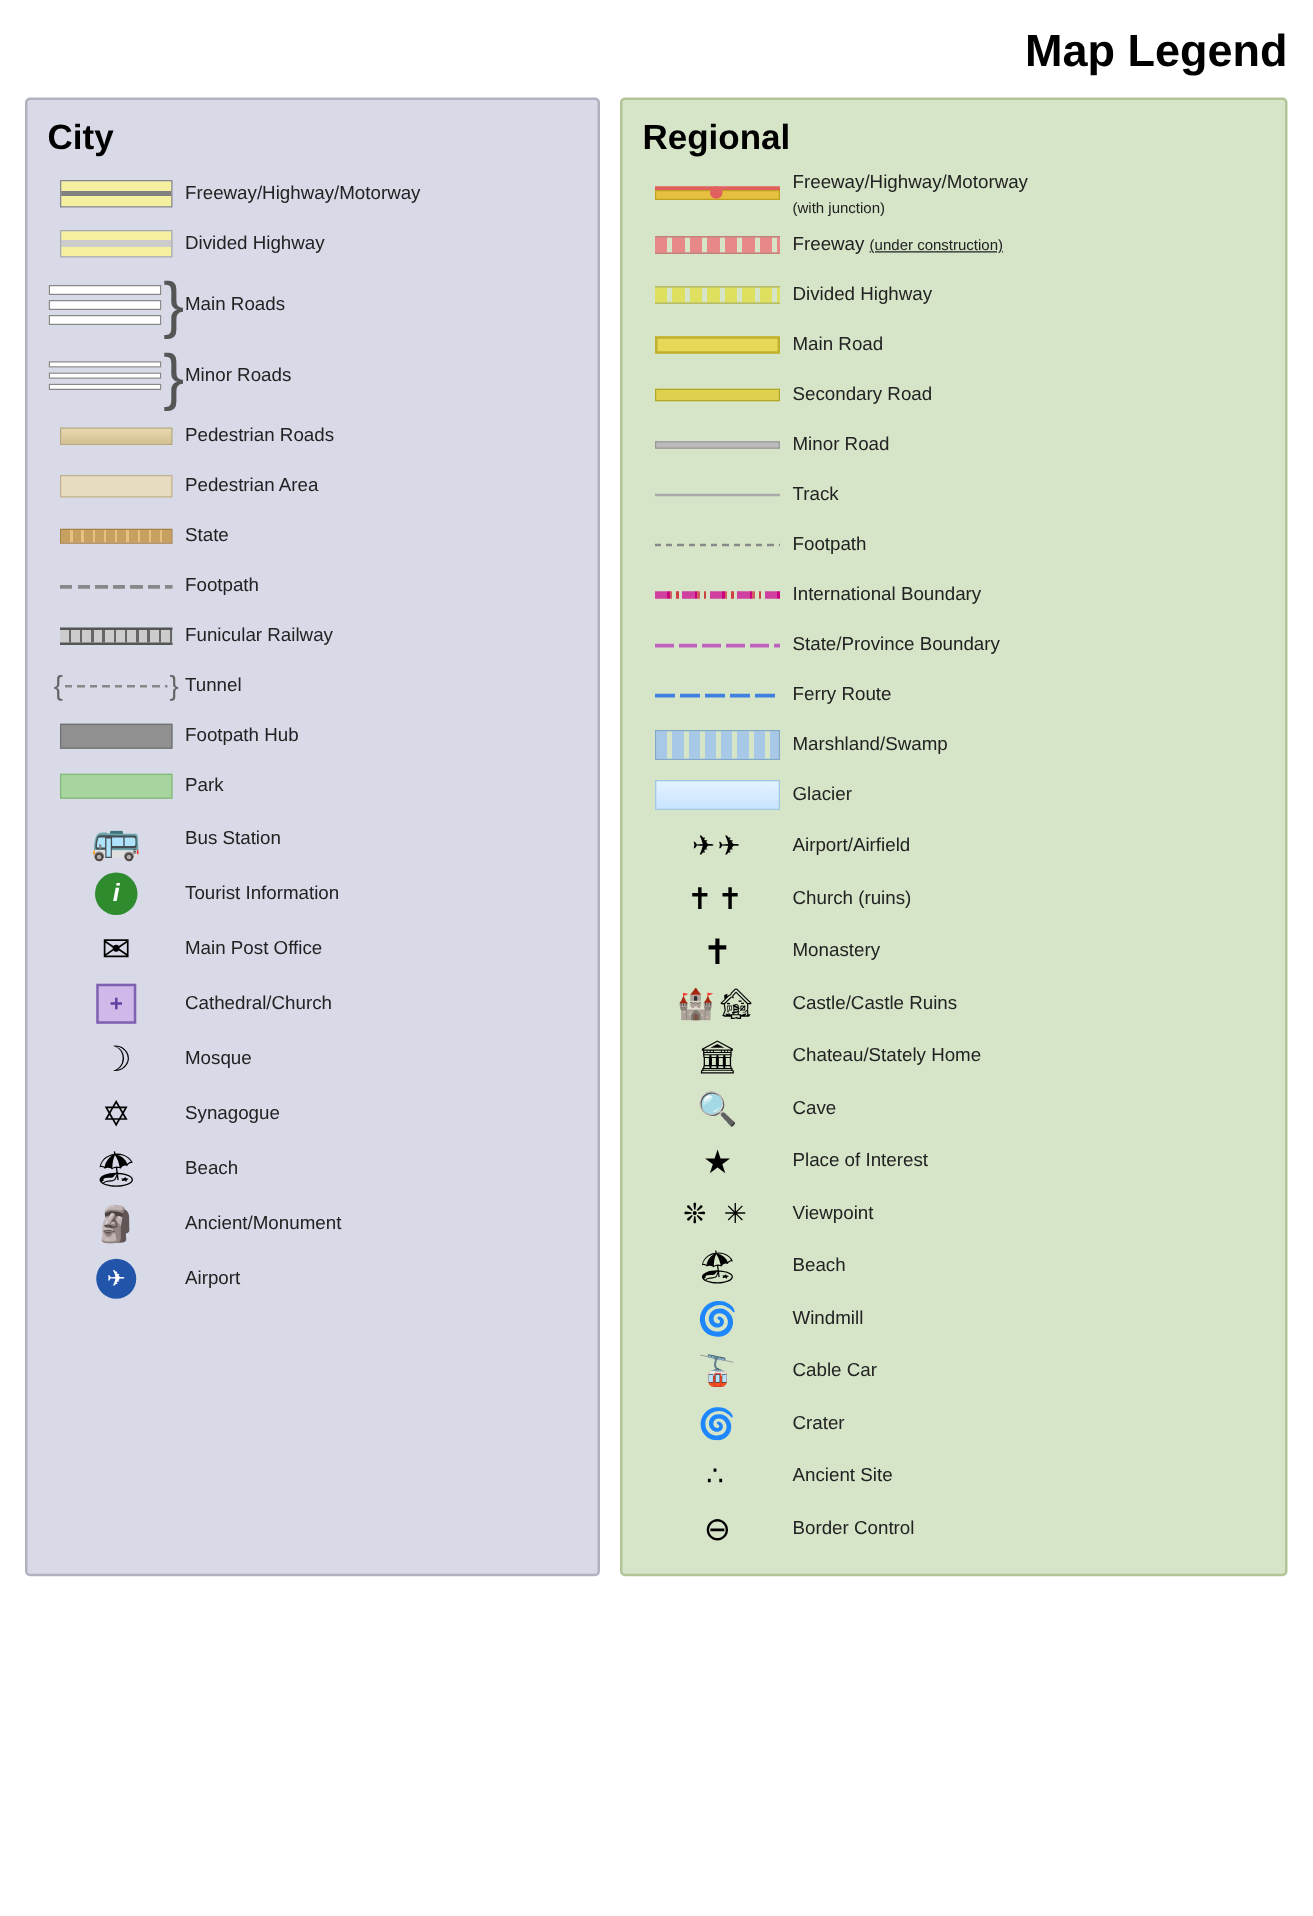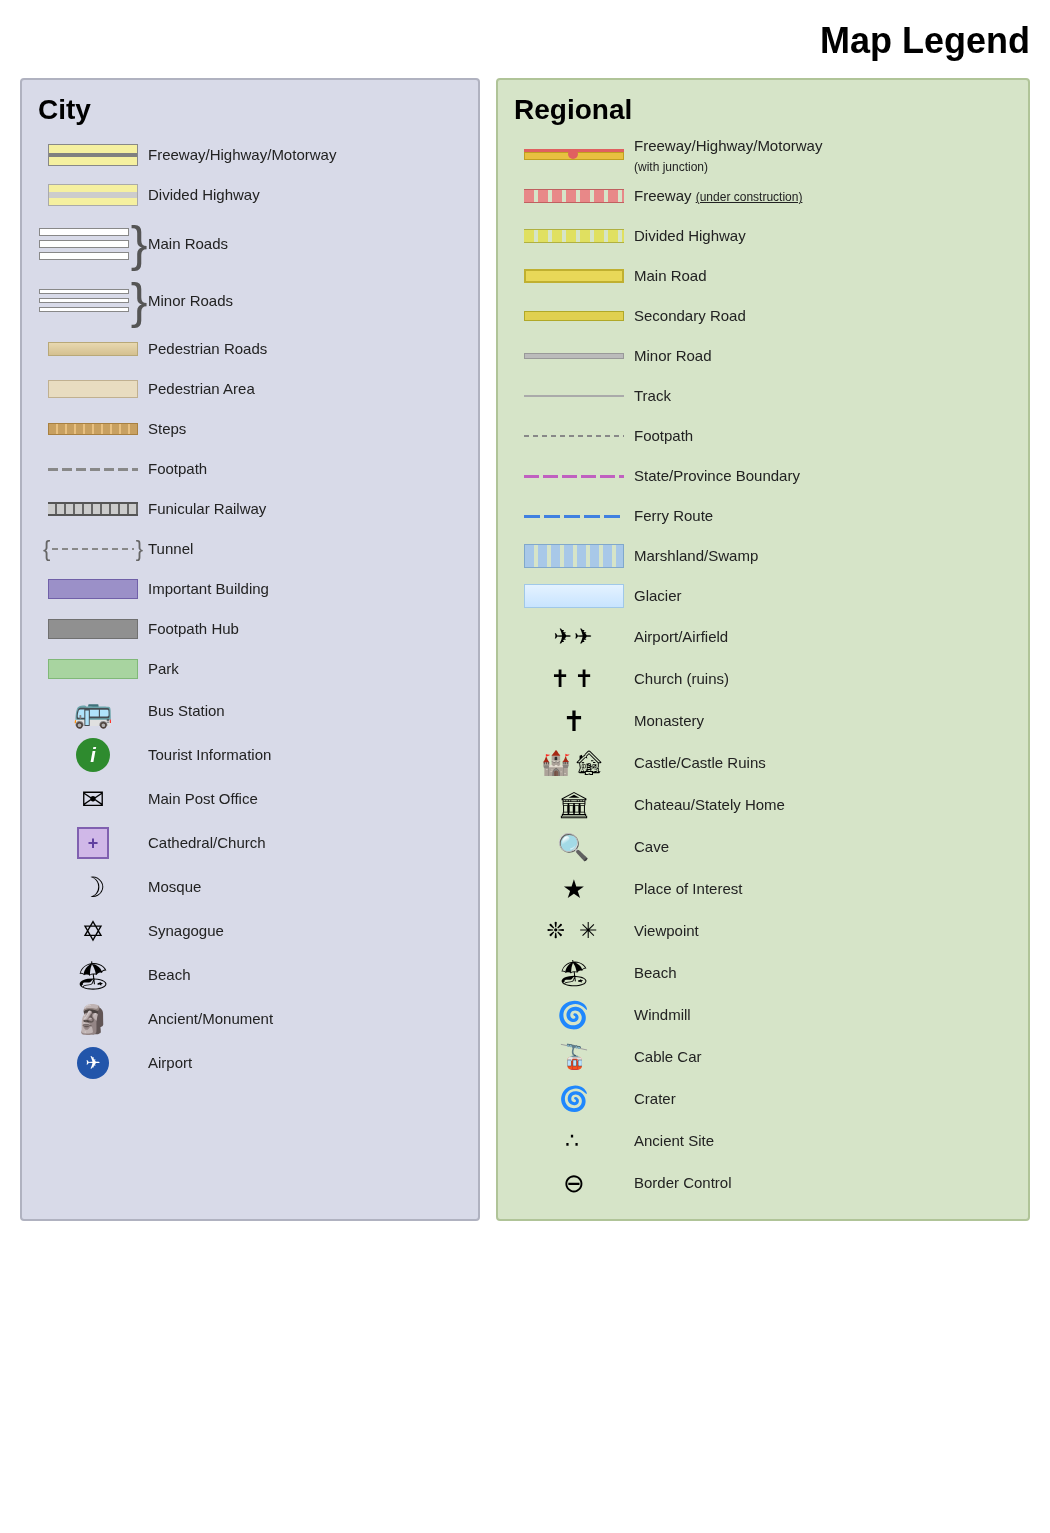--- a/index.html
+++ b/index.html
@@ -217,21 +217,21 @@
         <div class="symbol">
           <div class="road-ped-area"></div>
         </div>
         <span class="label">Pedestrian Area</span>
       </div>
 
       <div class="legend-row">
         <div class="symbol">
           <div class="steps-symbol"></div>
         </div>
-        <span class="label">Steps</span>
+        <span class="label">State</span>
       </div>
 
       <div class="legend-row">
         <div class="symbol">
           <div style="width:90px;height:3px;background:repeating-linear-gradient(90deg,#888 0px,#888 10px,transparent 10px,transparent 14px);"></div>
         </div>
         <span class="label">Footpath</span>
       </div>
 
 
@@ -246,26 +246,20 @@
         <div class="symbol">
           <div style="display:flex;align-items:center;width:100px;">
             <span style="font-size:22px;color:#666;font-weight:300;">{</span>
             <div style="flex:1;height:2px;background:repeating-linear-gradient(90deg,#888 0px,#888 6px,transparent 6px,transparent 10px);margin:0 2px;"></div>
             <span style="font-size:22px;color:#666;font-weight:300;">}</span>
           </div>
         </div>
         <span class="label">Tunnel</span>
       </div>
 
-      <div class="legend-row">
-        <div class="symbol">
-          <div class="imp-building-symbol"></div>
-        </div>
-        <span class="label">Important Building</span>
-      </div>
 
       <div class="legend-row">
         <div class="symbol">
           <div class="transport-hub-symbol"></div>
         </div>
         <span class="label">Footpath Hub</span>
       </div>
 
       <div class="legend-row">
         <div class="symbol">
@@ -401,20 +395,26 @@
         <span class="label">Track</span>
       </div>
 
       <div class="legend-row">
         <div class="reg-symbol">
           <div style="width:100px;height:2px;background:repeating-linear-gradient(90deg,#888 0px,#888 5px,transparent 5px,transparent 9px);"></div>
         </div>
         <span class="label">Footpath</span>
       </div>
 
+      <div class="legend-row">
+        <div class="reg-symbol">
+          <div style="width:100px;height:6px;background:repeating-linear-gradient(90deg,#d040a0 0px,#d040a0 10px,#cc0080 10px,#cc0080 12px,#d06060 12px,#d06060 14px,transparent 14px,transparent 17px,#d04040 17px,#d04040 19px,transparent 19px,transparent 22px);"></div>
+        </div>
+        <span class="label">International Boundary</span>
+      </div>
 
       <div class="legend-row">
         <div class="reg-symbol">
           <div style="width:100px;height:3px;background:repeating-linear-gradient(90deg,#c060c0 0px,#c060c0 15px,transparent 15px,transparent 19px);"></div>
         </div>
         <span class="label">State/Province Boundary</span>
       </div>
 
 
       <div class="legend-row">

